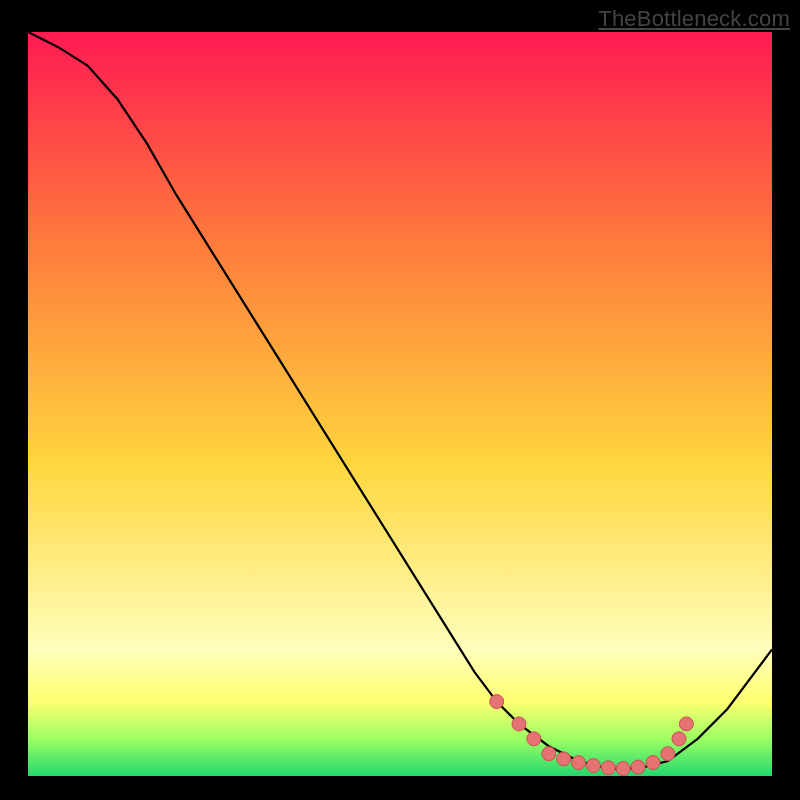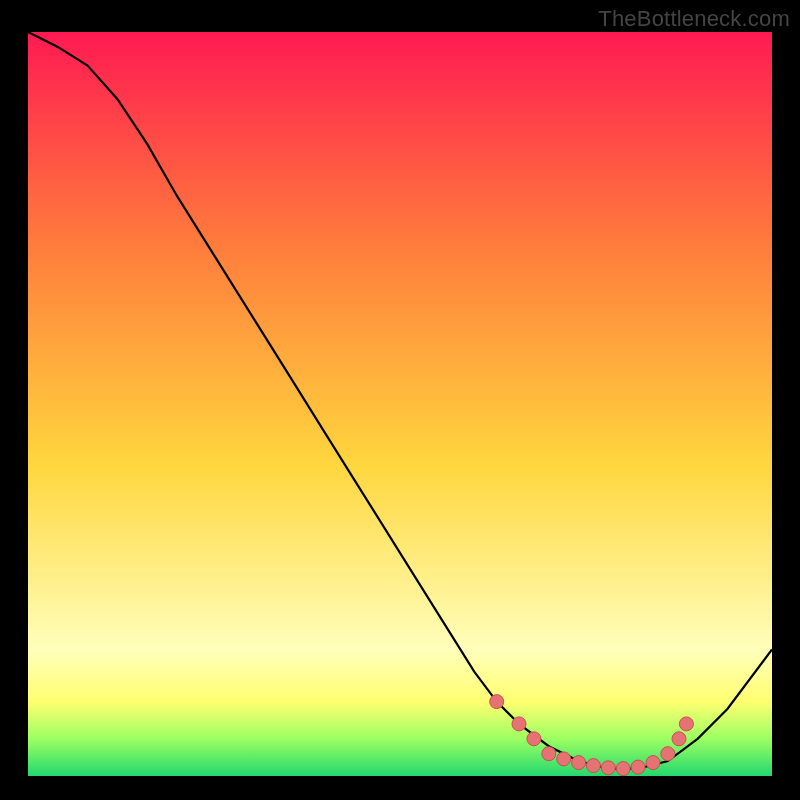--- a/index.html
+++ b/index.html
@@ -18,20 +18,21 @@
     position: relative;
   }
   .watermark {
     position: absolute;
     top: 6px;
     right: 10px;
     color: #444;
     font-size: 22px;
     font-weight: 500;
     letter-spacing: 0.2px;
+    text-decoration: underline;
   }
   .plot {
     position: absolute;
     left: 28px;
     top: 32px;
     width: 744px;
     height: 744px;
   }
   svg { display: block; }
 </style>

